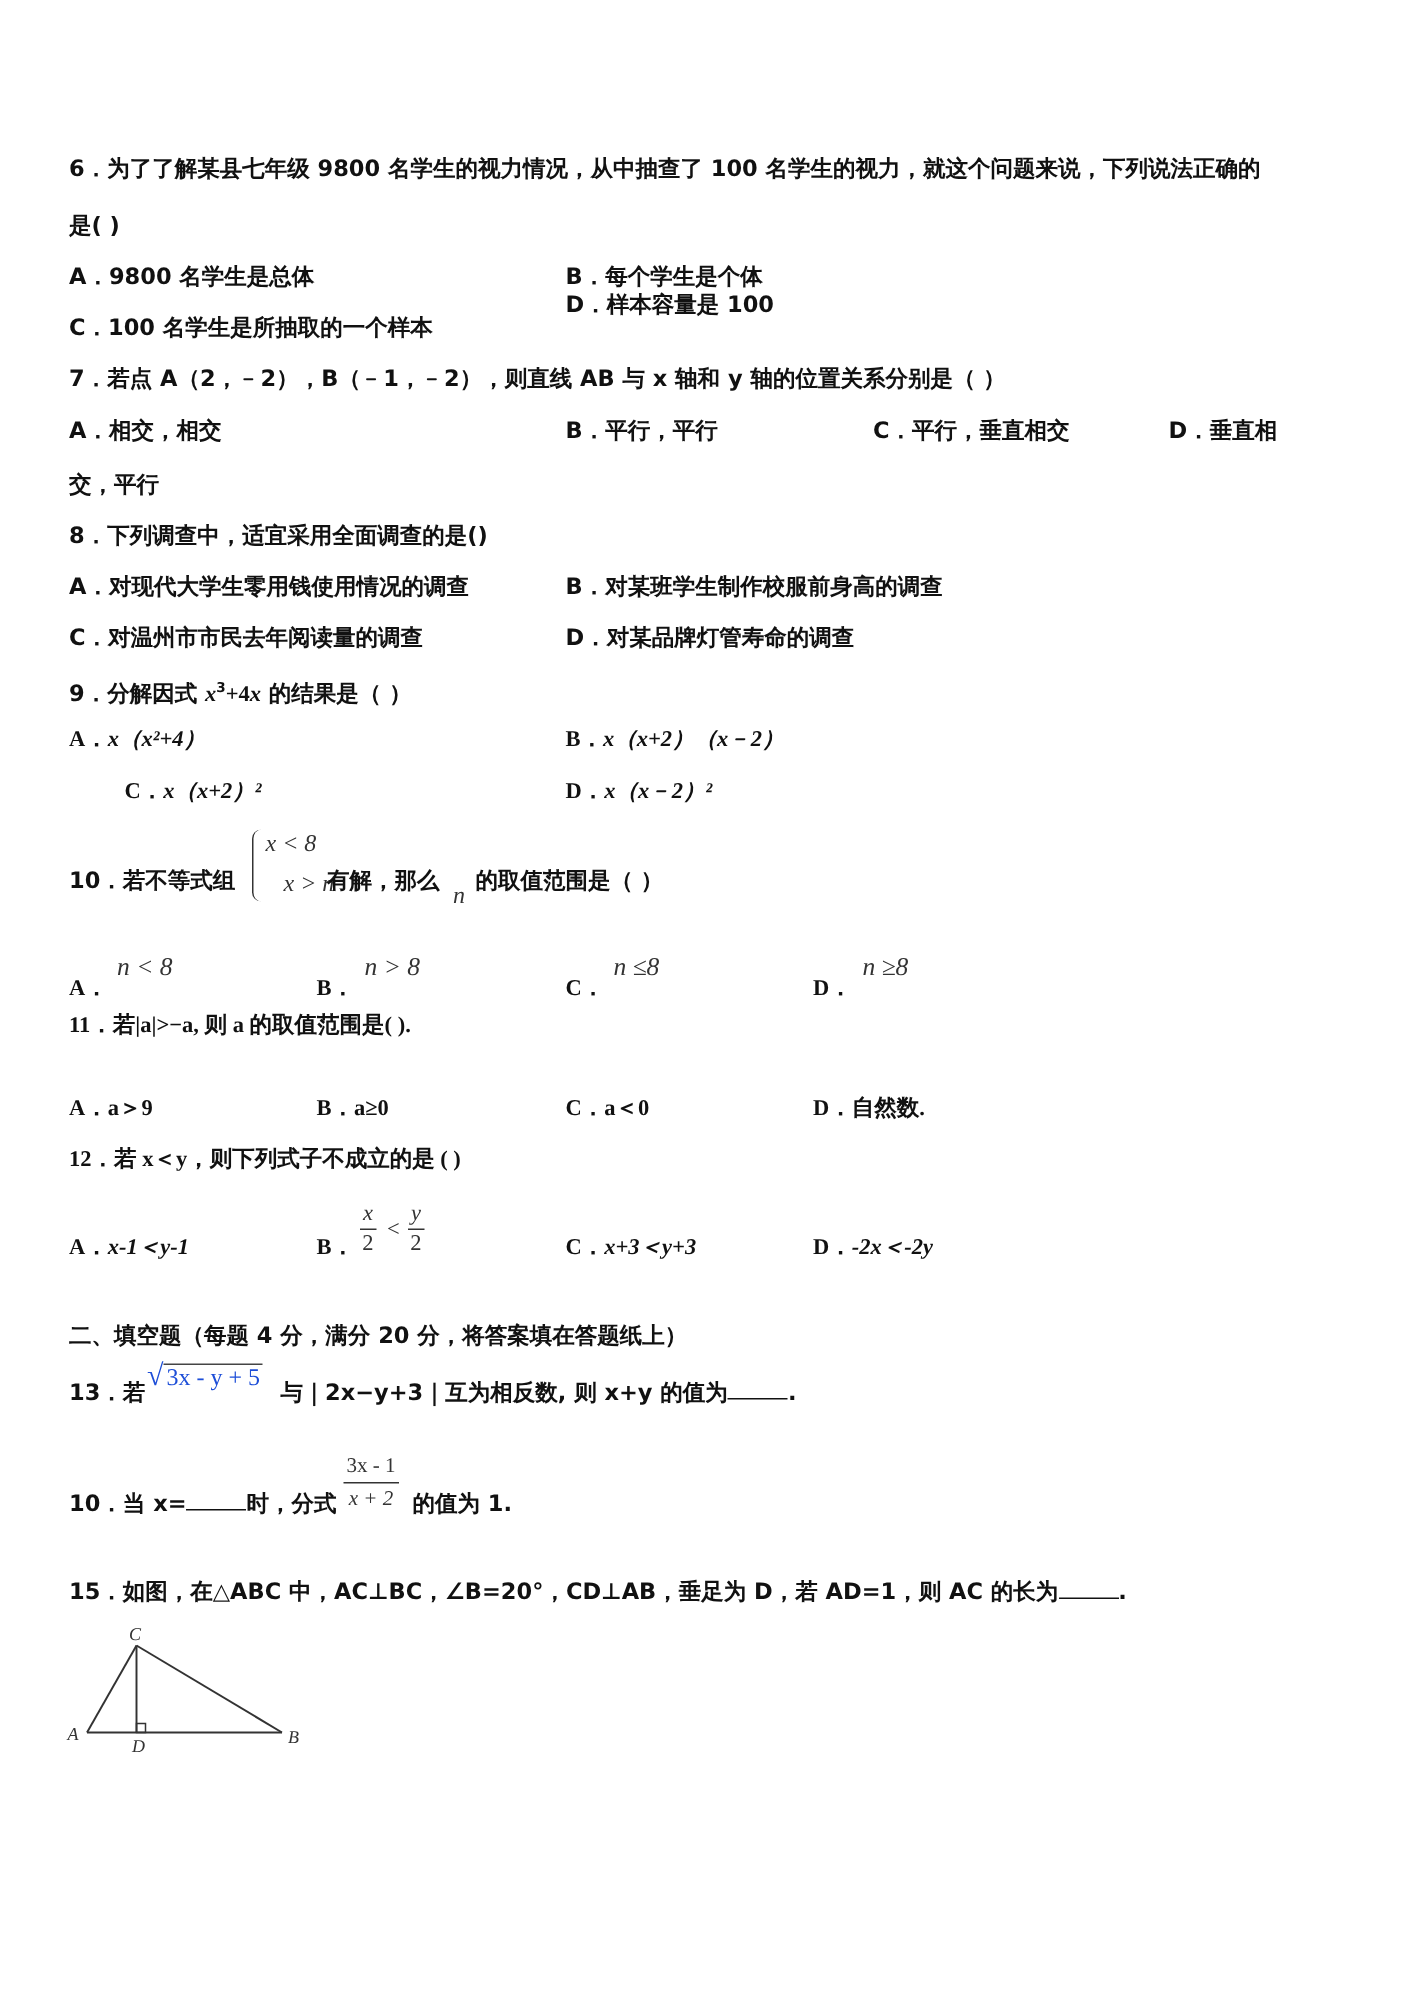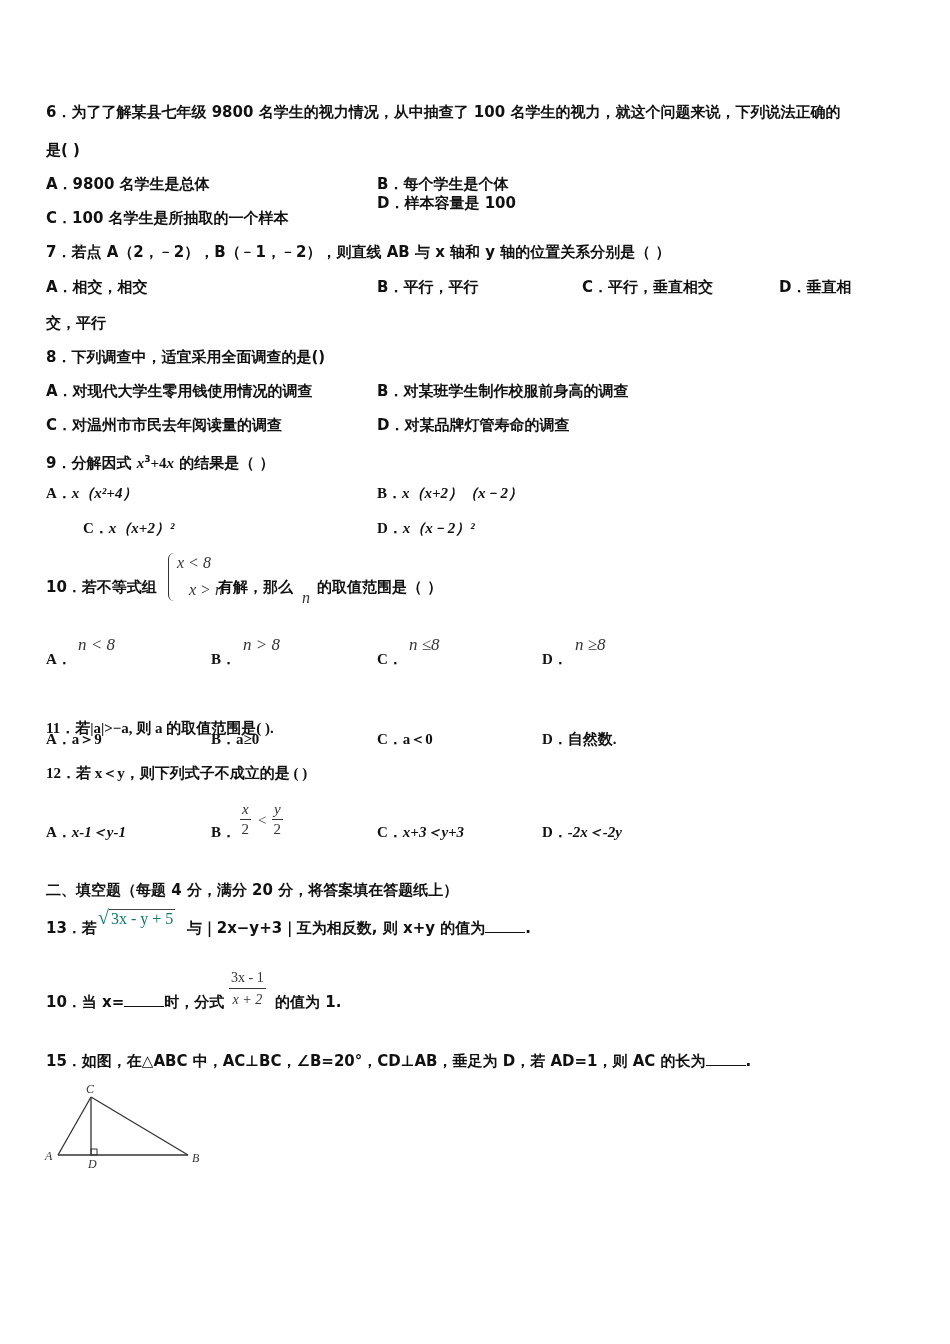--- a/index.html
+++ b/index.html
@@ -11,21 +11,21 @@
   .serif { font-family: "Liberation Serif", serif; }
   .math { font-family: "Liberation Serif", serif; font-weight: normal; font-style: italic; color: #333; }
   .mathn { font-family: "Liberation Serif", serif; font-weight: normal; color: #333; }
   sup { font-size: 9px; }
   .blank { display: inline-block; width: 40px; border-bottom: 1px solid #111; height: 14px; vertical-align: baseline; }
   .brace { position: absolute; left: 168px; top: 553px; width: 6px; height: 48px;
            border-left: 1px solid #333; border-radius: 6px 0 0 6px; }
   .frac { position: absolute; text-align: center; font-family: "Liberation Serif", serif; color: #333; font-weight: normal; }
   .frac .num { display: block; border-bottom: 1px solid #333; padding: 0 2px; }
   .frac .den { display: block; }
-  .sqrt { position: absolute; font-family: "Liberation Serif", serif; font-weight: normal; color: #0f766e; font-size: 16px; }
+  .sqrt { position: absolute; font-family: "Liberation Serif", serif; font-weight: normal; color: #1d4ed8; font-size: 16px; }
   .sqrt .rad { border-top: 1px solid #444; padding: 0 2px; }
   svg text { font-family: "Liberation Serif", serif; font-style: italic; font-size: 12px; fill: #333; }
 </style>
 </head>
 <body>
 
 <div class="line" style="top:102px;">6．为了了解某县七年级 9800 名学生的视力情况，从中抽查了 100 名学生的视力，就这个问题来说，下列说法正确的</div>
 <div class="line" style="top:140px;">是(    )</div>
 <div class="opt" style="left:46px;top:174px;"><span>A．</span><span>9800 名学生是总体</span></div>
 <div class="opt" style="left:377px;top:174px;"><span>B．</span><span>每个学生是个体</span></div>
@@ -62,21 +62,21 @@
 <div class="opt" style="left:317px;top:577px;">的取值范围是（    ）</div>
 <div class="opt serif" style="left:46px;top:649px;">A．</div>
 <div class="opt math" style="left:78px;top:635px;font-size:17px;">n &lt; 8</div>
 <div class="opt serif" style="left:211px;top:649px;">B．</div>
 <div class="opt math" style="left:243px;top:635px;font-size:17px;">n &gt; 8</div>
 <div class="opt serif" style="left:377px;top:649px;">C．</div>
 <div class="opt math" style="left:409px;top:635px;font-size:17px;">n ≤8</div>
 <div class="opt serif" style="left:542px;top:649px;">D．</div>
 <div class="opt math" style="left:575px;top:635px;font-size:17px;">n ≥8</div>
 
-<div class="line serif" style="top:718px;">11．若|a|&gt;−a, 则 a 的取值范围是(        ).</div>
+<div class="line serif" style="top:674px;">11．若|a|&gt;−a, 则 a 的取值范围是(        ).</div>
 <div class="opt serif" style="left:46px;top:729px;"><span>A．</span><span>a＞9</span></div>
 <div class="opt serif" style="left:211px;top:729px;"><span>B．</span><span>a≥0</span></div>
 <div class="opt serif" style="left:377px;top:729px;"><span>C．</span><span>a＜0</span></div>
 <div class="opt serif" style="left:542px;top:729px;"><span>D．</span><span>自然数.</span></div>
 
 <div class="line serif" style="top:763px;">12．若 x＜y，则下列式子不成立的是 (  )</div>
 <div class="opt serif" style="left:46px;top:822px;"><span>A．</span><span class="it">x-1＜y-1</span></div>
 <div class="opt serif" style="left:211px;top:822px;">B．</div>
 <div class="frac" style="left:240px;top:800px;font-size:15px;line-height:19px;">
   <span class="num" style="font-style:italic;">x</span>

